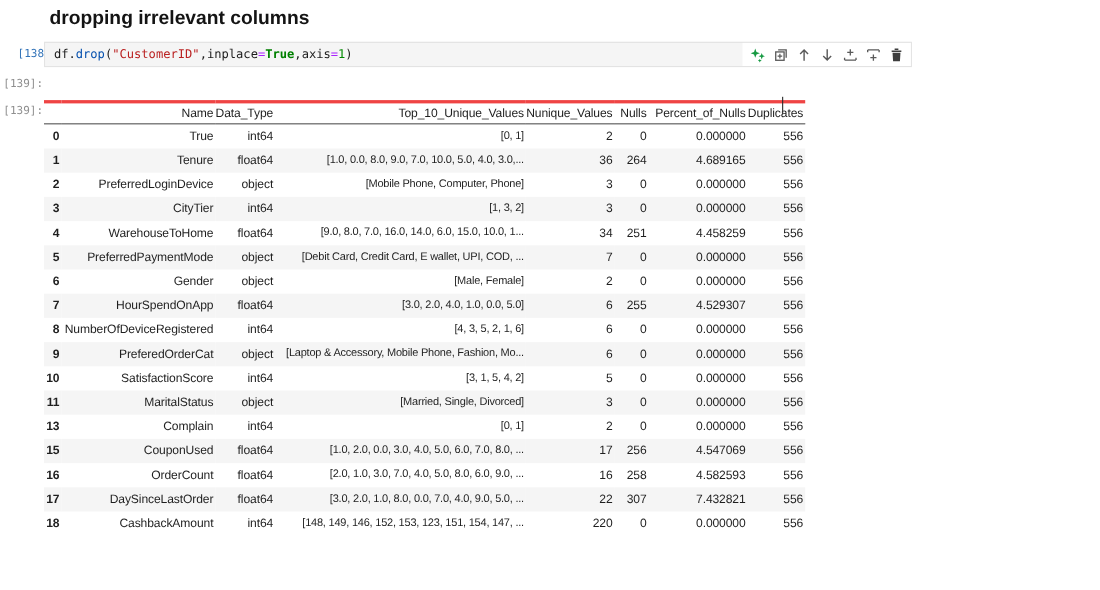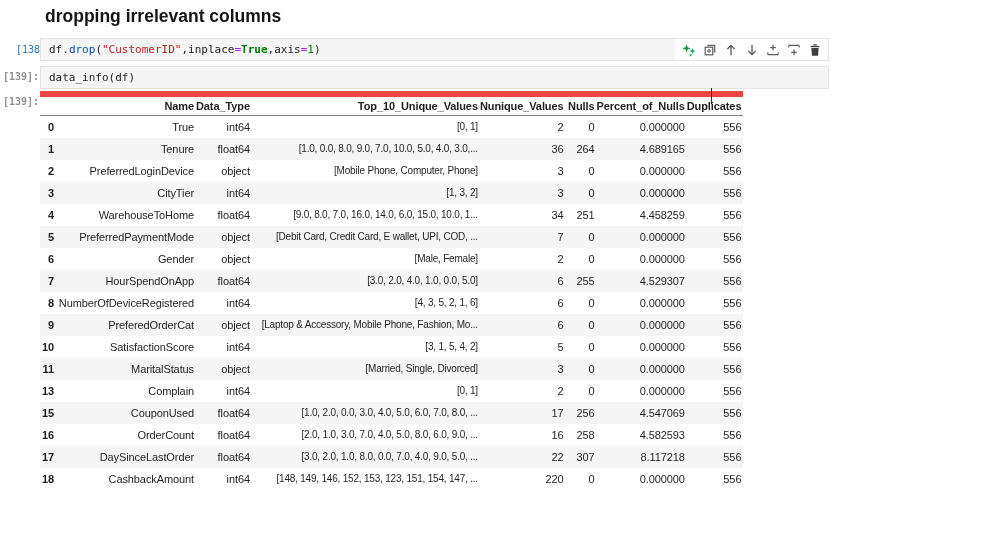--- a/index.html
+++ b/index.html
@@ -10,21 +10,21 @@
   .heading {
     position:absolute; left:45px; top:6px; margin:0;
     font-size:17.5px; font-weight:700; color:#141414;
   }
   .prompt {
     position:absolute; left:3px; width:36px;
     font-family:"DejaVu Sans Mono", monospace; font-size:10px; line-height:12px;
     white-space:nowrap;
   }
   .prompt.active { color:var(--prompt-active,#3273b8);margin-left:13px; }
-  .prompt.muted  { color:var(--prompt-muted,#8f8f8f);font-weight:bold; }
+  .prompt.muted  { color:var(--prompt-muted,#8f8f8f); }
   .cell {
     position:absolute; left:40px; width:789px; box-sizing:border-box;
     background:var(--cell-bg,#f5f5f5); border:1px solid #e3e3e3;
   }
   .code {
     position:absolute; left:8px; top:0; height:100%;
     font-family:"DejaVu Sans Mono", monospace; font-size:11px; line-height:21px;
     color:#1c1c1c; white-space:pre;
   }
   .tk-func { color:var(--c-func,#0550ae); }
@@ -41,22 +41,22 @@
     width:17px; height:17px; display:flex; align-items:center; justify-content:center;
     cursor:pointer;
   }
   .tbtn svg { display:block; }
   .output { position:absolute; left:40px; top:91px; }
   table.df {
     border-collapse:collapse; table-layout:fixed;
     font-size:11px; letter-spacing:-0.1px; color:#1f1f1f;
   }
   table.df thead th {
-    border-top:6px solid #ef4444; border-bottom:1px solid #7e7e7e;
-    height:18px; font-weight:700;
+    border-top:3px solid #ef4444; border-bottom:1px solid #7e7e7e;
+    height:18px; font-weight:400;
   }
   table.df th, table.df td {
     text-align:right; padding:0 2px 0 0; white-space:nowrap;
     overflow:visible; vertical-align:middle;
   }
   table.df tbody th { font-weight:700; }
   table.df tbody tr { height:22px; }
   table.df tbody tr:nth-child(even) { background:var(--stripe,#f5f5f5); }
   table.df td.c-top10 { font-size:10px; letter-spacing:-0.2px; }
   col.w-idx{width:16px} col.w-name{width:140px} col.w-dtype{width:46px}
@@ -127,23 +127,20 @@
               <path fill="#3d3d3d" d="M6.3 2.2h3.4v1.2H6.3z"></path>
               <path fill="#3d3d3d" d="M3.6 3.9h8.8v1.3H3.6z"></path>
               <path fill="#3d3d3d" d="M4.4 6h7.2l-.5 7.7H4.9z"></path>
             </svg>
           </span>
         </span>
       </div>
   </div>
 
   <div class="prompt muted" style="top:71px">[139]:</div>
-  <div class="cell" style="top:66px;height:23px">
-    <div class="code" id="code-1"><span class="tk-plain">data_info(df)</span></div>
-  </div>
 
   <div class="prompt muted" style="top:96px">[139]:</div>
   <div class="output">
     <table class="df">
       <colgroup>
         <col class="w-idx">
           <col class="w-name">
           <col class="w-dtype">
           <col class="w-top10">
         <col class="w-nuniq">
@@ -314,21 +311,21 @@
             <td>4.582593</td>
             <td>556</td>
           </tr>
           <tr>
             <th>17</th>
             <td>DaySinceLastOrder</td>
             <td>float64</td>
             <td class="c-top10">[3.0, 2.0, 1.0, 8.0, 0.0, 7.0, 4.0, 9.0, 5.0, ...</td>
             <td>22</td>
             <td>307</td>
-            <td>8.117218</td>
+            <td>7.432821</td>
             <td>556</td>
           </tr>
           <tr>
             <th>18</th>
             <td>CashbackAmount</td>
             <td>int64</td>
             <td class="c-top10">[148, 149, 146, 152, 153, 123, 151, 154, 147, ...</td>
             <td>220</td>
             <td>0</td>
             <td>0.000000</td>

